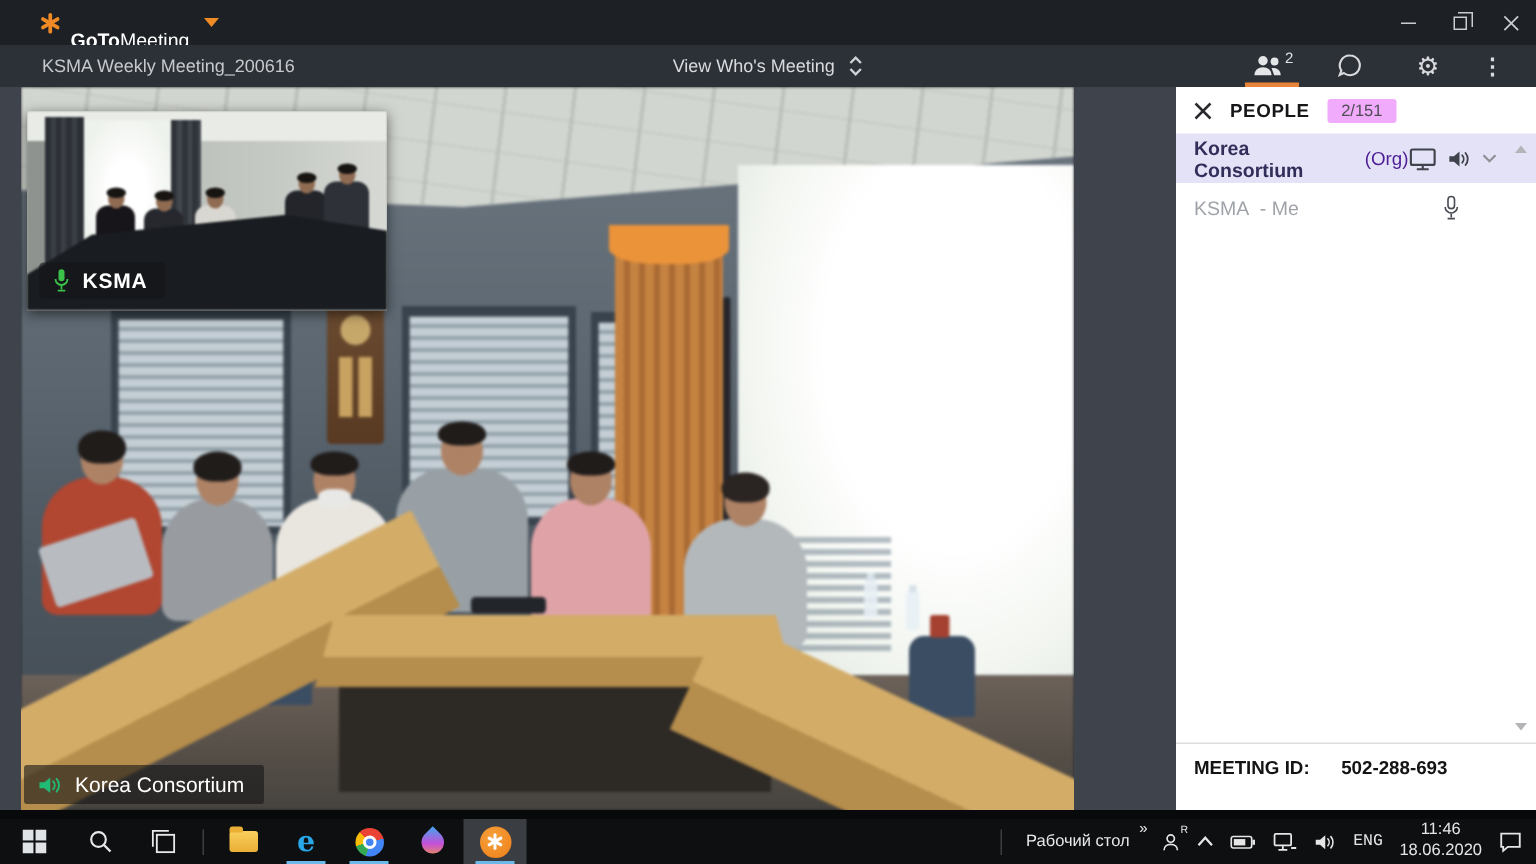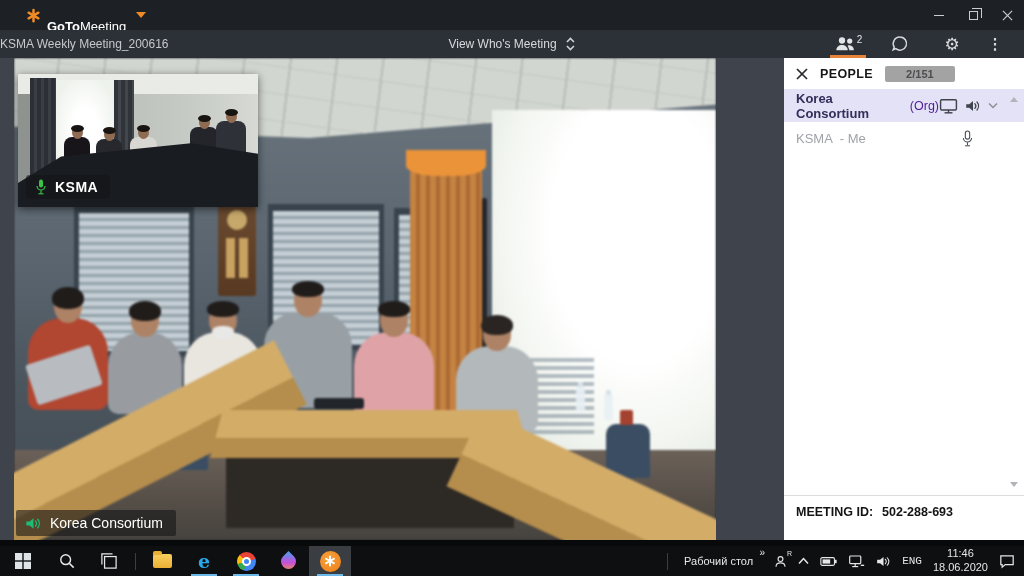--- a/index.html
+++ b/index.html
@@ -13,21 +13,21 @@
   .brand-text b { font-weight:bold; }
   .brand-caret { width:0; height:0; border-left:5px solid transparent; border-right:5px solid transparent; border-top:6px solid #f08a24; margin-left:4px; }
   .win-controls { position:absolute; right:0; top:0; height:30px; display:flex; }
   .win-btn { width:34px; height:30px; display:flex; align-items:center; justify-content:center; color:#c9ccd0; cursor:pointer; }
   .min-glyph { width:10px; height:0; border-top:1px solid #c9ccd0; }
   .restore-glyph { position:relative; width:9px; height:9px; border:1px solid #c9ccd0; background:#1d2125; }
   .restore-glyph::before { content:""; position:absolute; left:2px; top:-4px; width:9px; height:9px; border:1px solid #c9ccd0; border-left:none; border-bottom:none; }
 
   
   .toolbar { position:absolute; left:0; top:30px; width:1024px; height:28px; background:#2c3137; display:flex; align-items:center; }
-  .meeting-title { color:#c7c9cc; font-size:12px; }
+  .meeting-title { margin-left:28px; color:#c7c9cc; font-size:12px; }
   .toolbar-center { position:absolute; left:50%; transform:translateX(-50%); display:flex; align-items:center; gap:9px; color:#d8dadd; font-size:12px; cursor:pointer; }
   .toolbar-icons { position:absolute; right:12px; top:0; height:28px; display:flex; align-items:center; gap:0; }
   .tool-btn { position:relative; height:28px; display:flex; align-items:center; justify-content:center; width:52px; cursor:pointer; color:#e3e5e7; }
   .people-underline { position:absolute; bottom:0; left:8px; right:8px; height:3px; background:#e8833a; }
   .people-count { color:#e3e5e7; font-size:10px; position:relative; top:-5px; left:1px; }
   .gear-glyph { font-size:17px; color:#d8dadd; }
   .dots-glyph { font-size:15px; color:#d8dadd; letter-spacing:0; font-weight:bold; }
 
   
   .stage { position:absolute; left:14px; top:58px; width:702px; height:482px; background:#23262b; overflow:hidden; }
@@ -92,34 +92,34 @@
   .p-person .pb { margin-top:-2px; border-radius:8px 8px 2px 2px; }
   .p-table { left:0; top:0; width:100%; height:100%; clip-path:polygon(0 82%,18% 62%,72% 52%,100% 60%,100% 100%,0 100%); background:#191c20; }
   .pip-label { position:absolute; left:8px; bottom:8px; display:inline-flex; align-items:center; gap:8px; background:rgba(20,20,22,.55); border-radius:3px; padding:4px 12px 4px 9px; color:#fff; font-size:14px; font-weight:bold; letter-spacing:.5px; }
   .speaker-label { position:absolute; left:2px; bottom:4px; display:inline-flex; align-items:center; gap:8px; background:rgba(22,22,24,.6); border-radius:2px; padding:5px 13px 5px 9px; color:#fff; font-size:14px; }
 
   
   .sidebar { position:absolute; left:784px; top:58px; width:240px; height:482px; background:#fff; display:flex; flex-direction:column; }
   .sb-header { height:31px; display:flex; align-items:center; gap:12px; padding:0 12px; }
   .sb-close { cursor:pointer; display:flex; }
   .sb-title { font-size:12.5px; font-weight:bold; color:#17171a; letter-spacing:.4px; }
-  .sb-badge { background:#a3a3a3; color:#4d4d52; font-size:11px; font-weight:bold; padding:2px 21px; border-radius:2px; }
+  .sb-badge { background:#f0abfc; color:#4d4d52; font-size:11px; font-weight:normal; padding:2px 9px; border-radius:2px; }
   .sb-list { flex:1; position:relative; }
   .sb-row { height:33px; display:flex; align-items:center; padding:0 26px 0 12px; cursor:pointer; }
   .sb-row.hl { background:#e4e2f6; }
   .r1-name { font-size:13px; font-weight:bold; color:#322e5a; }
   .r1-org { font-size:12.5px; color:#4c1d95; margin-left:6px; }
   .row-icons { margin-left:auto; display:flex; align-items:center; gap:7px; color:#3f434c; }
   .r2-name, .r2-me { font-size:13px; color:#9fa3a9; }
   .r2-me { margin-left:7px; }
   .r2-mic { margin-left:auto; margin-right:24px; display:flex; }
   .scroll-up { position:absolute; right:6px; top:8px; width:0; height:0; border-left:4px solid transparent; border-right:4px solid transparent; border-bottom:5px solid #b3b3b8; cursor:pointer; }
   .scroll-down { position:absolute; right:6px; bottom:8px; width:0; height:0; border-left:4px solid transparent; border-right:4px solid transparent; border-top:5px solid #b3b3b8; cursor:pointer; }
   .sb-footer { border-top:1px solid #dddde0; padding:9px 7px 12px; }
-  .mid-line { display:flex; gap:9px; padding:0 5px 9px; font-size:12.5px; font-weight:bold; color:#141414; }
+  .mid-line { display:flex; gap:21px; padding:0 5px 9px; font-size:12.5px; font-weight:bold; color:#141414; }
   .copy-btn { height:25px; line-height:25px; text-align:center; background:#29b7ea; color:#fff; font-size:12.5px; border-radius:2px; cursor:pointer; }
 
   .window-bottom { position:absolute; left:0; top:540px; width:1024px; height:6px; background:#08090a; }
 
   
   .taskbar { position:absolute; left:0; top:546px; width:1024px; height:30px; background:#0e0f11; display:flex; align-items:center; color:#e6e6e6; }
   .tb-cell { position:relative; width:42px; height:30px; display:flex; align-items:center; justify-content:center; cursor:pointer; }
   .tb-cell.open::after { content:""; position:absolute; left:8px; right:8px; bottom:0; height:2px; background:#6cb8e8; }
   .tb-cell.active { background:#3a3e42; }
   .tb-sep { width:1px; height:17px; background:#3c3f42; margin:0 5px; }

